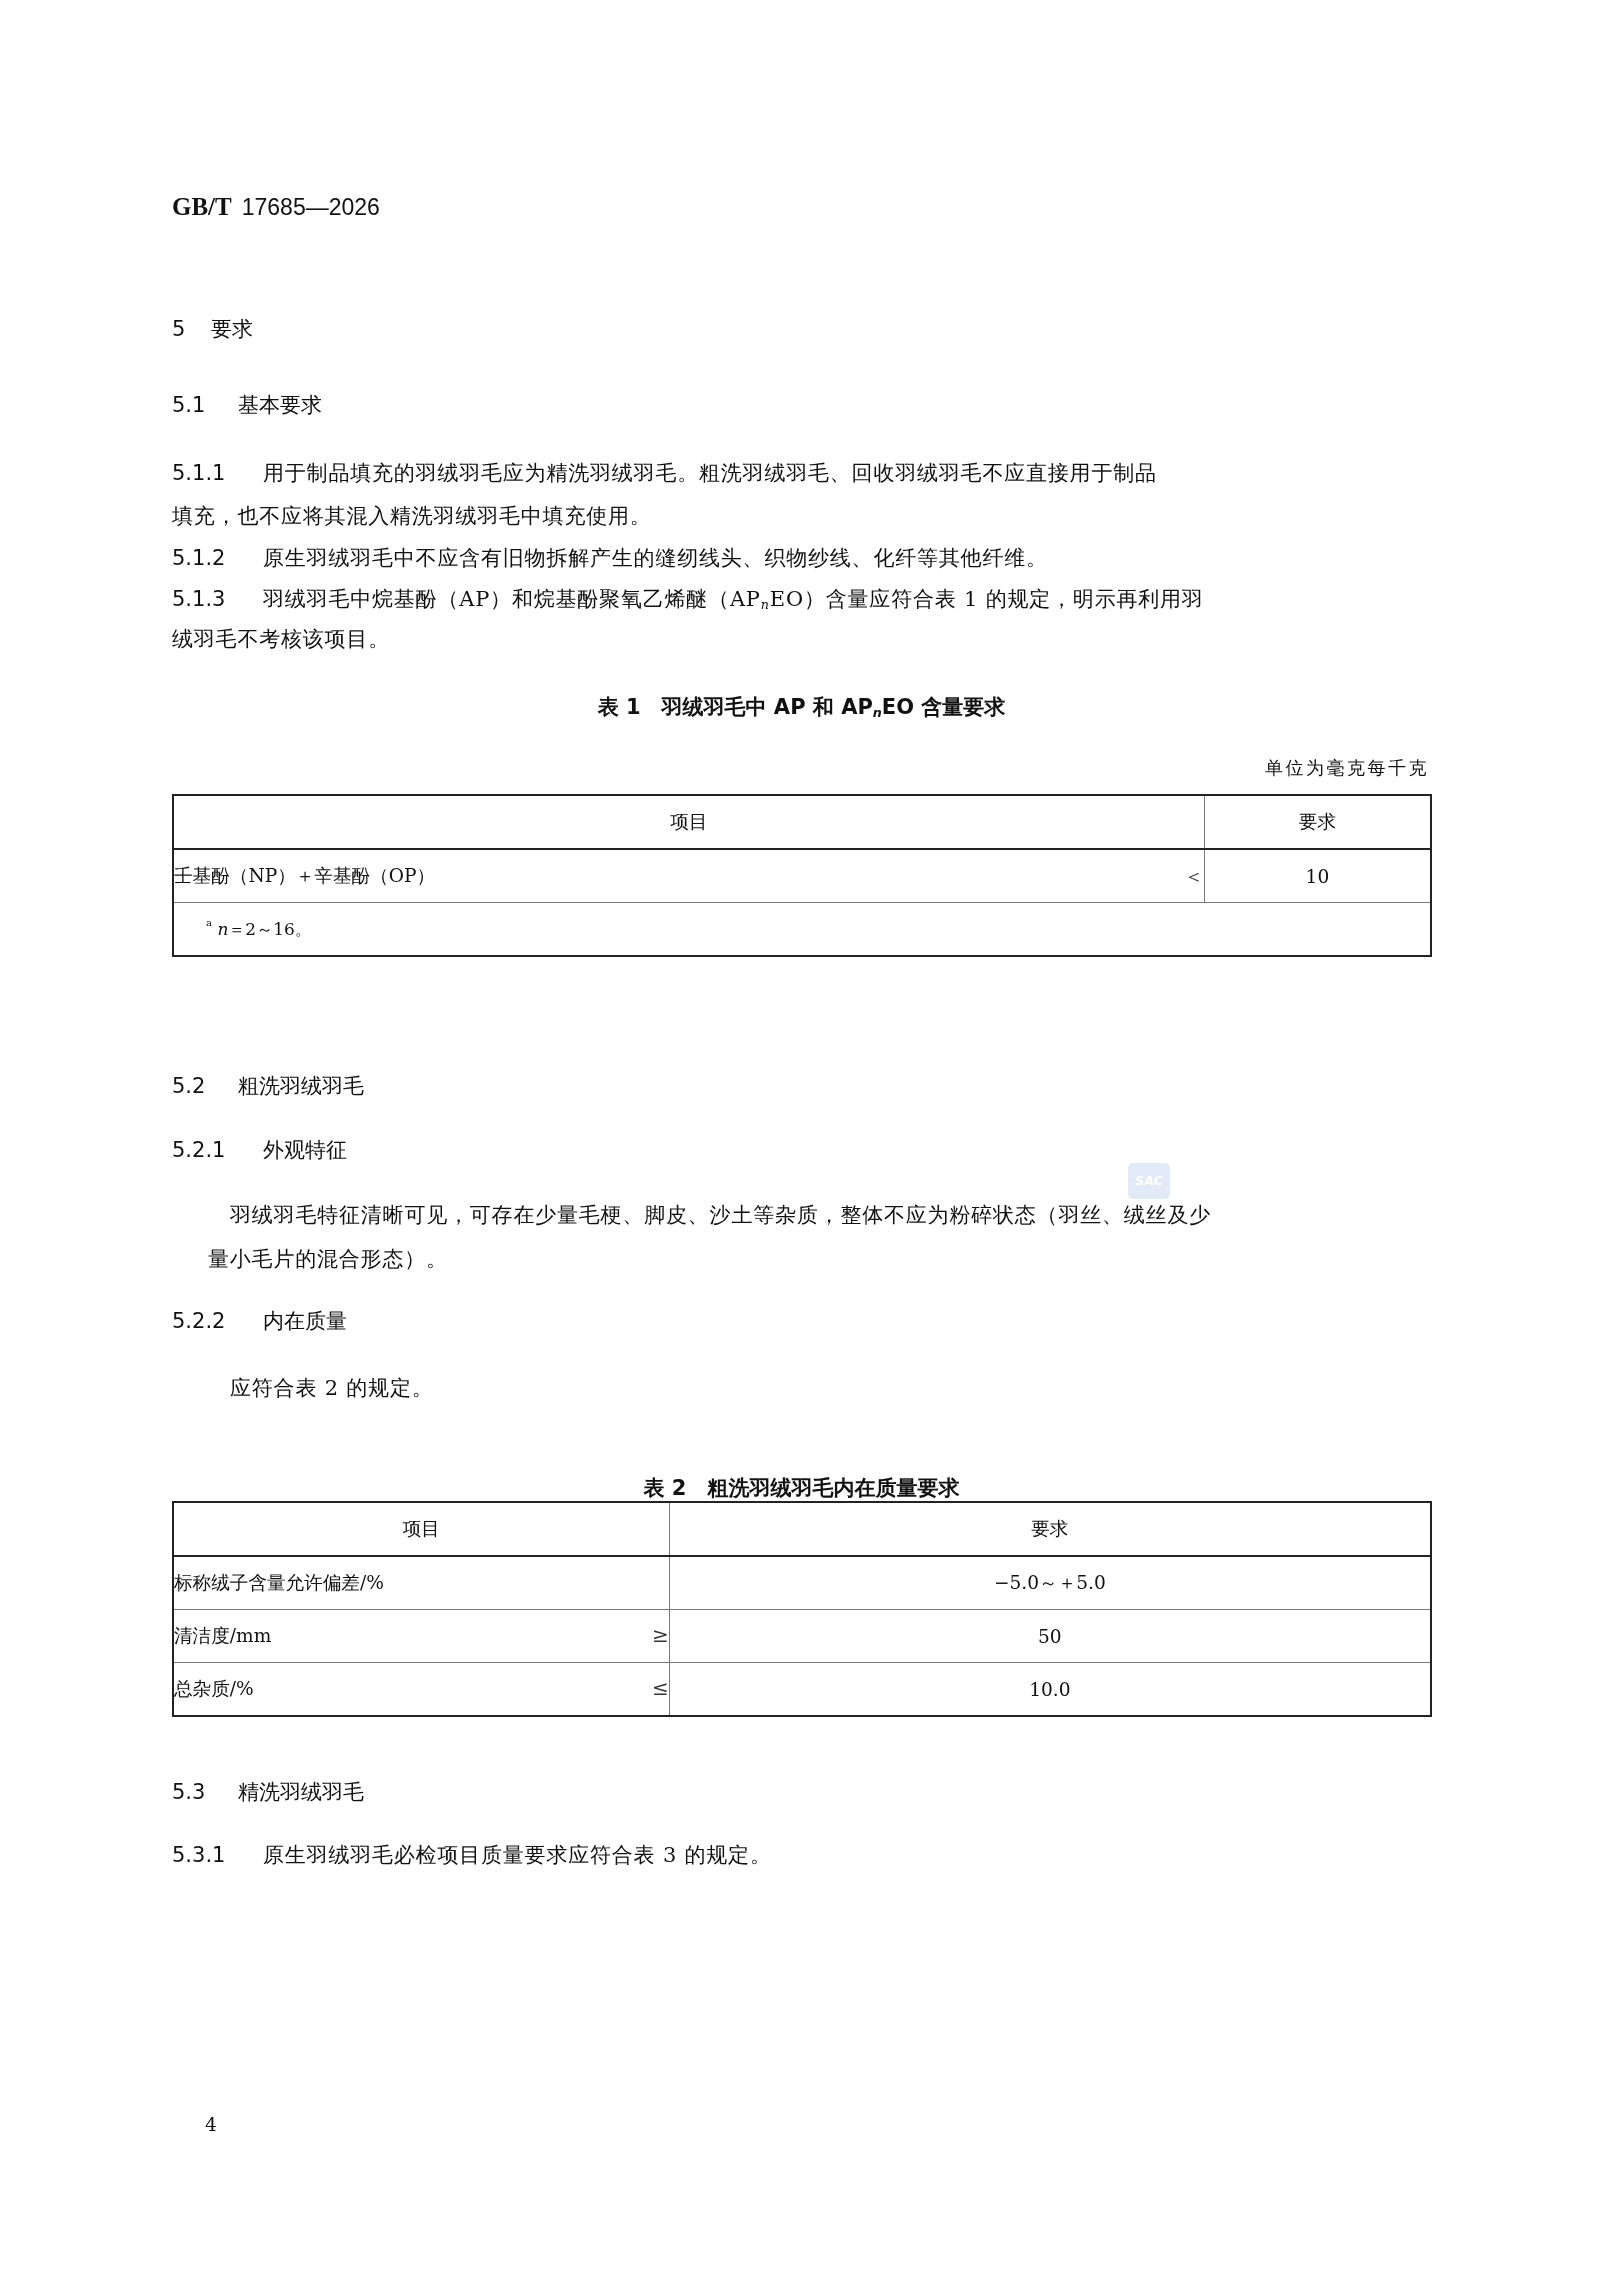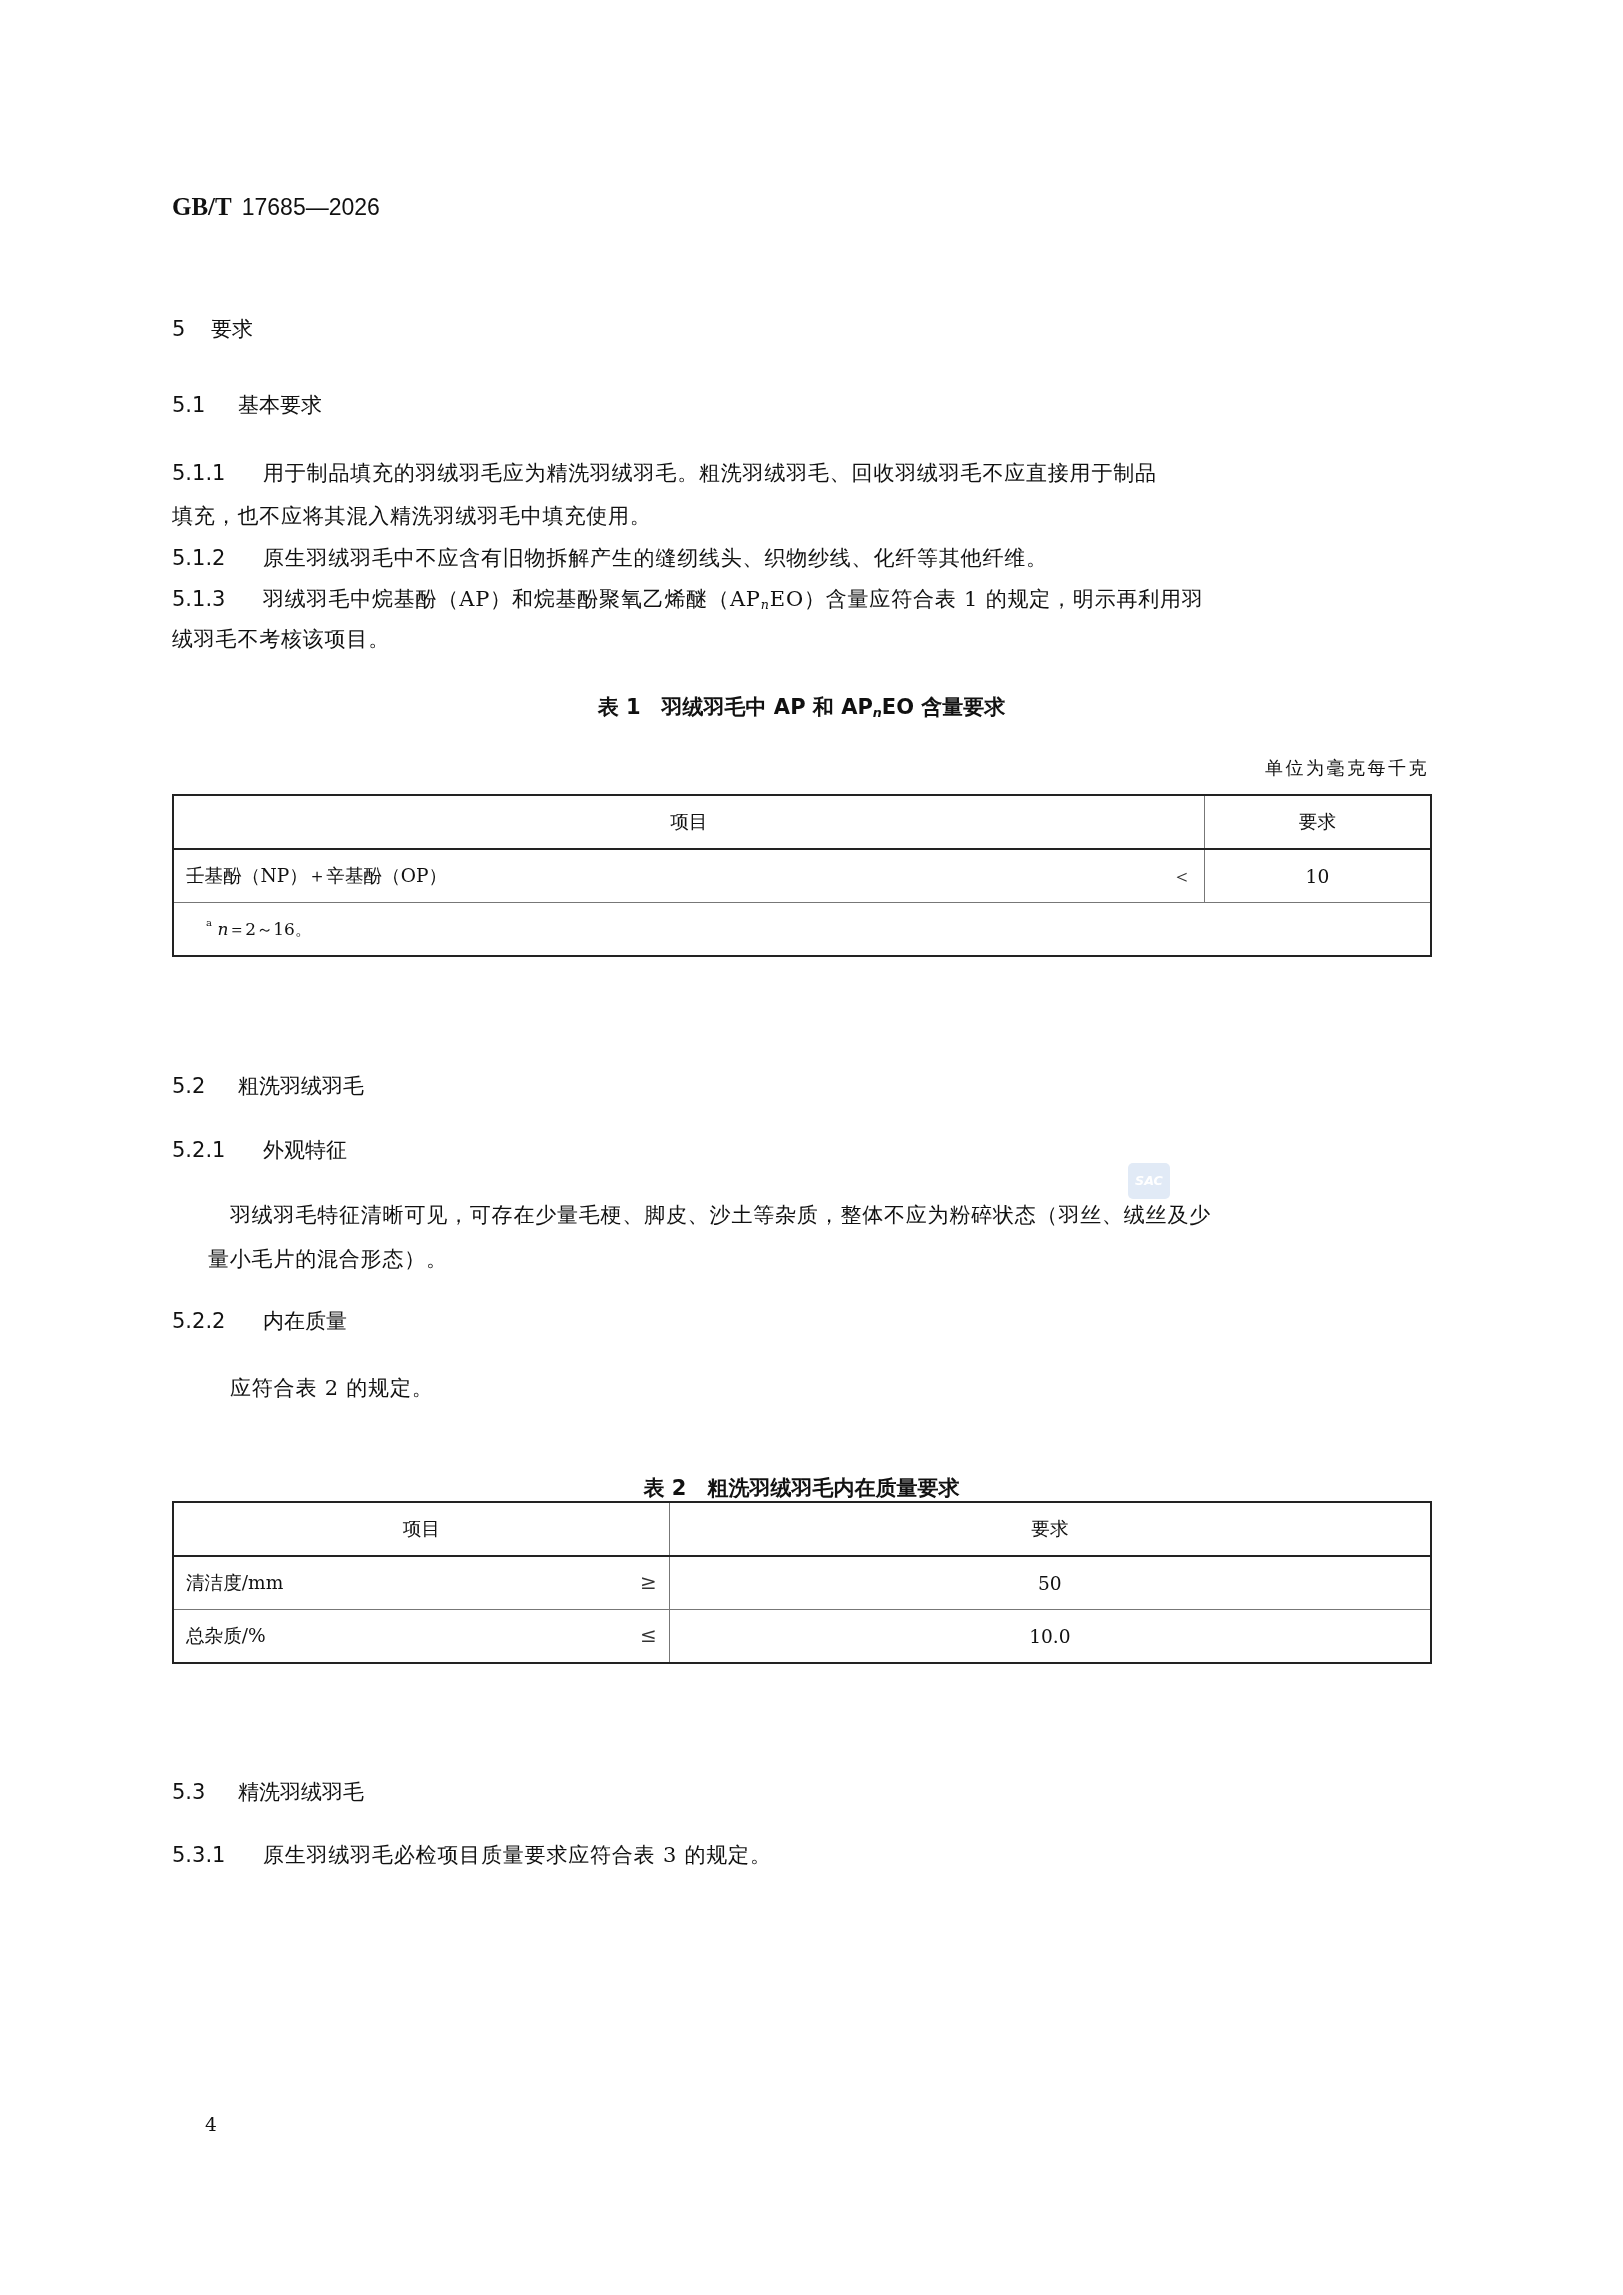--- a/index.html
+++ b/index.html
@@ -10,21 +10,21 @@
   .hdr .num { font-family:"Liberation Sans", "DejaVu Sans", sans-serif; margin-left:10px; }
   .h { font-family:"DejaVu Sans", sans-serif; font-size:21px; left:172px; }
   .h .n { display:inline-block; }
   .p { font-family:"DejaVu Serif", serif; font-size:21px; left:172px; letter-spacing:0.8px; }
   .p .n { font-family:"DejaVu Sans", sans-serif; letter-spacing:0; }
   .cap { font-family:"DejaVu Sans", sans-serif; font-weight:bold; font-size:21px; left:0; width:1603px; text-align:center; }
   .unit { font-family:"DejaVu Serif", serif; font-size:18px; right:194px; letter-spacing:2.5px; }
   sub.it { font-style:italic; font-size:12.7px; vertical-align:-3.4px; }
   sup { font-size:10px; vertical-align:8.5px; }
   table.t { position:absolute; border-collapse:collapse; font-family:"DejaVu Serif", serif; font-size:18.6px; }
-  table.t td { border:1.3px solid #777; height:52px; padding:0 12px; vertical-align:middle; }
+  table.t td { border:1.3px solid #777; height:52px; padding:0 0; vertical-align:middle; }
   table.t { border:2.5px solid #222; }
   table.t tr.head td { text-align:center; border-bottom:2.5px solid #222; }
   table.t tr.lastrow td { border-bottom:2.5px solid #222; }
   .cmp { float:right; font-size:20px; color:#333; }
   .center { text-align:center; }
   .foot { padding-left:32px !important; font-size:17px; }
   .wm { position:absolute; left:1128px; top:1163px; width:42px; height:36px; background:#e1eaf6; border-radius:5px;
         color:#ffffff; font-family:"DejaVu Sans", sans-serif; font-weight:bold; font-style:italic; font-size:12.7px;
         text-align:center; line-height:36px; }
   .pgno { left:205px; top:2114px; font-family:"DejaVu Serif", serif; font-size:18.6px; }
@@ -113,20 +113,27 @@
       <col style="width:497px;">
       <col style="width:763px;">
     </colgroup>
   <tbody>
       <tr class="head">
     <td>项目</td>
     <td>要求</td>
   </tr>
   <tr>
     <td>
+      <span>标称绒子含量允许偏差/%</span>
+      <span class="cmp"></span>
+    </td>
+    <td class="center">−5.0～＋5.0</td>
+  </tr>
+  <tr>
+    <td>
       <span>清洁度/mm</span>
       <span class="cmp">≥</span>
     </td>
     <td class="center">50</td>
   </tr>
   <tr>
     <td>
       <span>总杂质/%</span>
       <span class="cmp">≤</span>
     </td>

